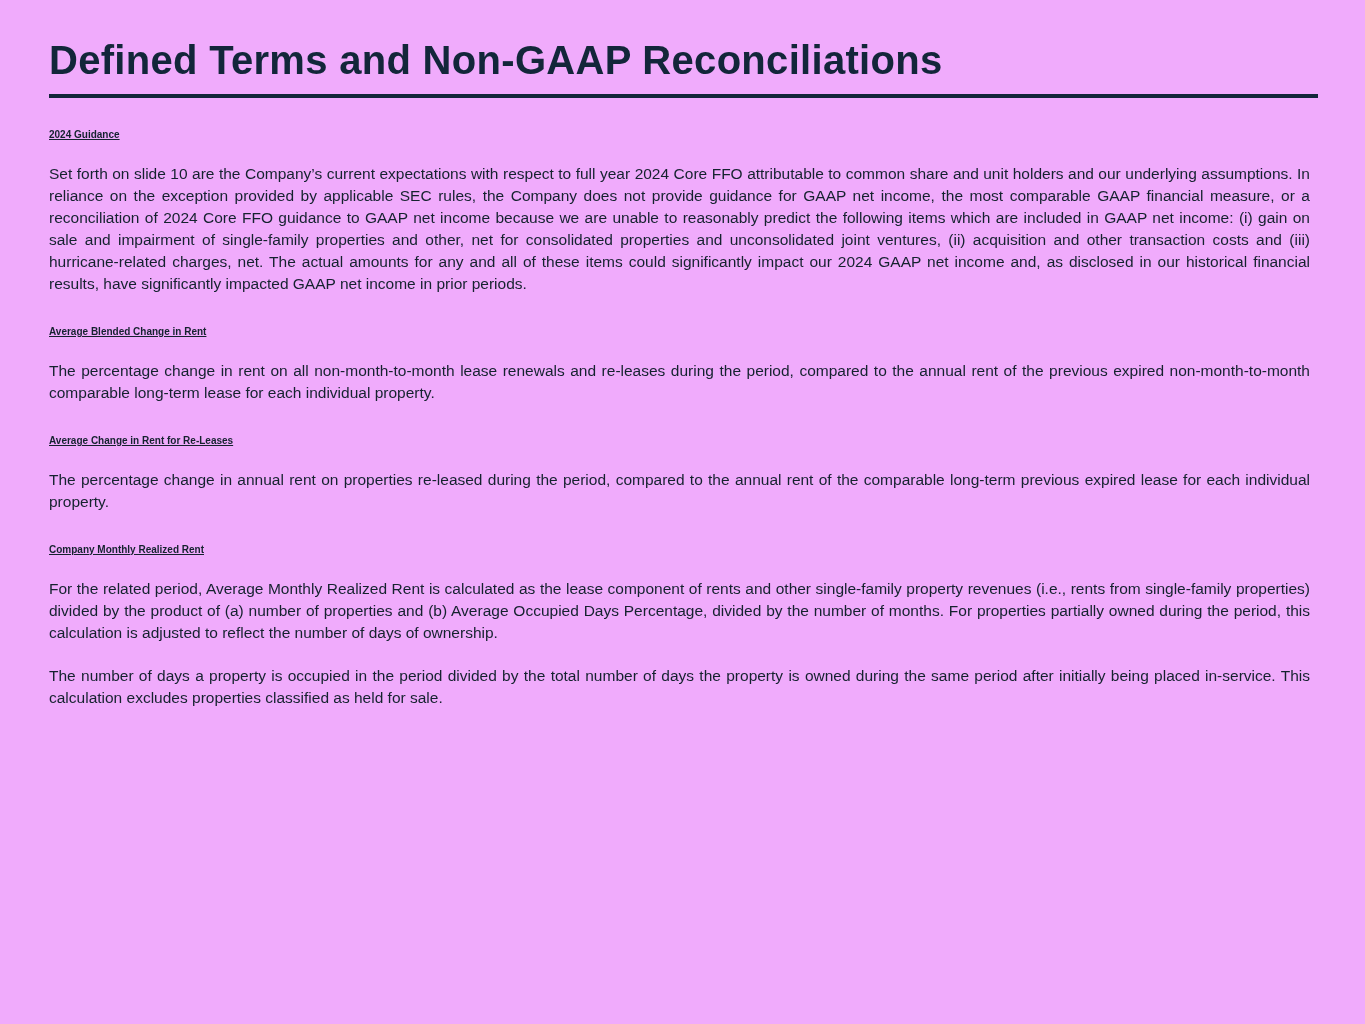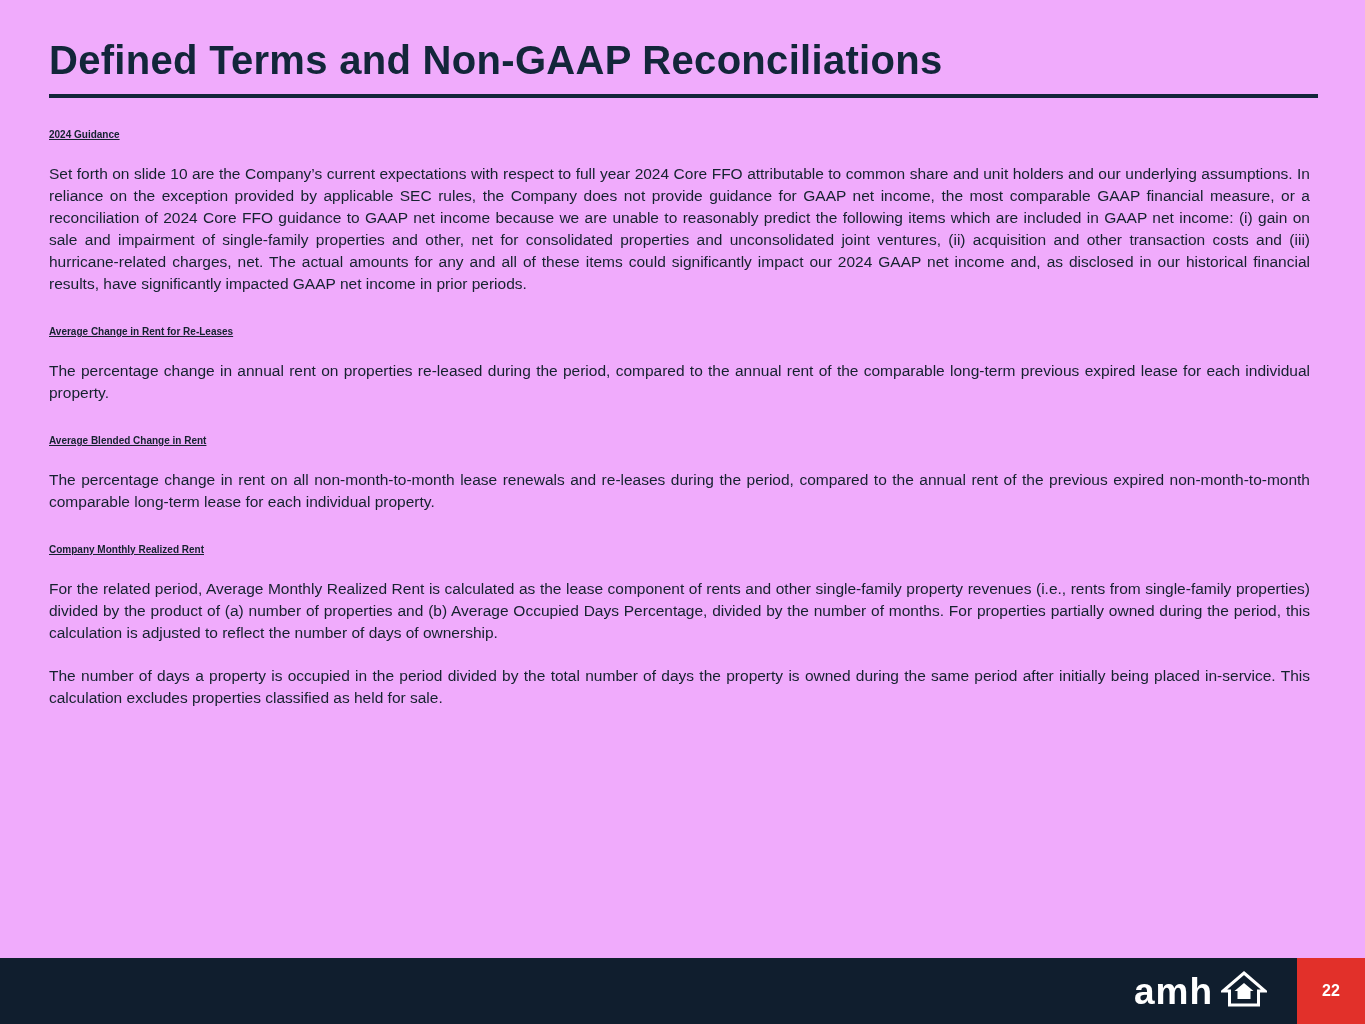--- a/index.html
+++ b/index.html
@@ -97,49 +97,35 @@
   <div class="title-rule"></div>
 
   <div class="content">
 
     <section>
       <h2 class="term-heading">2024 Guidance</h2>
       <p class="term-body">Set forth on slide 10 are the Company’s current expectations with respect to full year 2024 Core FFO attributable to common share and unit holders and our underlying assumptions. In reliance on the exception provided by applicable SEC rules, the Company does not provide guidance for GAAP net income, the most comparable GAAP financial measure, or a reconciliation of 2024 Core FFO guidance to GAAP net income because we are unable to reasonably predict the following items which are included in GAAP net income: (i) gain on sale and impairment of single-family properties and other, net for consolidated properties and unconsolidated joint ventures, (ii) acquisition and other transaction costs and (iii) hurricane-related charges, net. The actual amounts for any and all of these items could significantly impact our 2024 GAAP net income and, as disclosed in our historical financial results, have significantly impacted GAAP net income in prior periods.</p>
     </section>
 
     <section>
-      <h2 class="term-heading">Average Change in Rent for Re-Leases</h2>
-      <p class="term-body">The percentage change in annual rent on properties re-leased during the period, compared to the annual rent of the comparable long-term previous expired lease for each individual property.</p>
+      <h2 class="term-heading">Average Blended Change in Rent</h2>
+      <p class="term-body">The percentage change in rent on all non-month-to-month lease renewals and re-leases during the period, compared to the annual rent of the previous expired non-month-to-month comparable long-term lease for each individual property.</p>
     </section>
 
     <section>
-      <h2 class="term-heading">Average Blended Change in Rent</h2>
-      <p class="term-body">The percentage change in rent on all non-month-to-month lease renewals and re-leases during the period, compared to the annual rent of the previous expired non-month-to-month comparable long-term lease for each individual property.</p>
+      <h2 class="term-heading">Average Change in Rent for Re-Leases</h2>
+      <p class="term-body">The percentage change in annual rent on properties re-leased during the period, compared to the annual rent of the comparable long-term previous expired lease for each individual property.</p>
     </section>
 
 
     <section>
       <h2 class="term-heading">Company Monthly Realized Rent</h2>
       <p class="term-body">For the related period, Average Monthly Realized Rent is calculated as the lease component of rents and other single-family property revenues (i.e., rents from single-family properties) divided by the product of (a) number of properties and (b) Average Occupied Days Percentage, divided by the number of months. For properties partially owned during the period, this calculation is adjusted to reflect the number of days of ownership.</p>
     </section>
 
     <section>
       <p class="term-body">The number of days a property is occupied in the period divided by the total number of days the property is owned during the same period after initially being placed in-service. This calculation excludes properties classified as held for sale.</p>
     </section>
 
   </div>
 
-  <div class="footer-bar">
-    <div class="logo">
-      <span class="logo-text">amh</span>
-      <span class="logo-house">
-        <svg width="46" height="38" viewBox="0 0 46 38" aria-hidden="true">
-          <path d="M23 3 L44 21 H37.5 V35 H8.5 V21 H2 Z" fill="none" stroke="#ffffff" stroke-width="3" stroke-linejoin="miter"></path>
-          <path d="M23 13 L32.5 21 H29.5 V29 H16.5 V21 H13.5 Z" fill="#ffffff"></path>
-        </svg>
-      </span>
-    </div>
-    <div class="page-number-box">
-      <span class="page-number">22</span>
-    </div>
-  </div>
 
 </div>
 
 </body></html>

